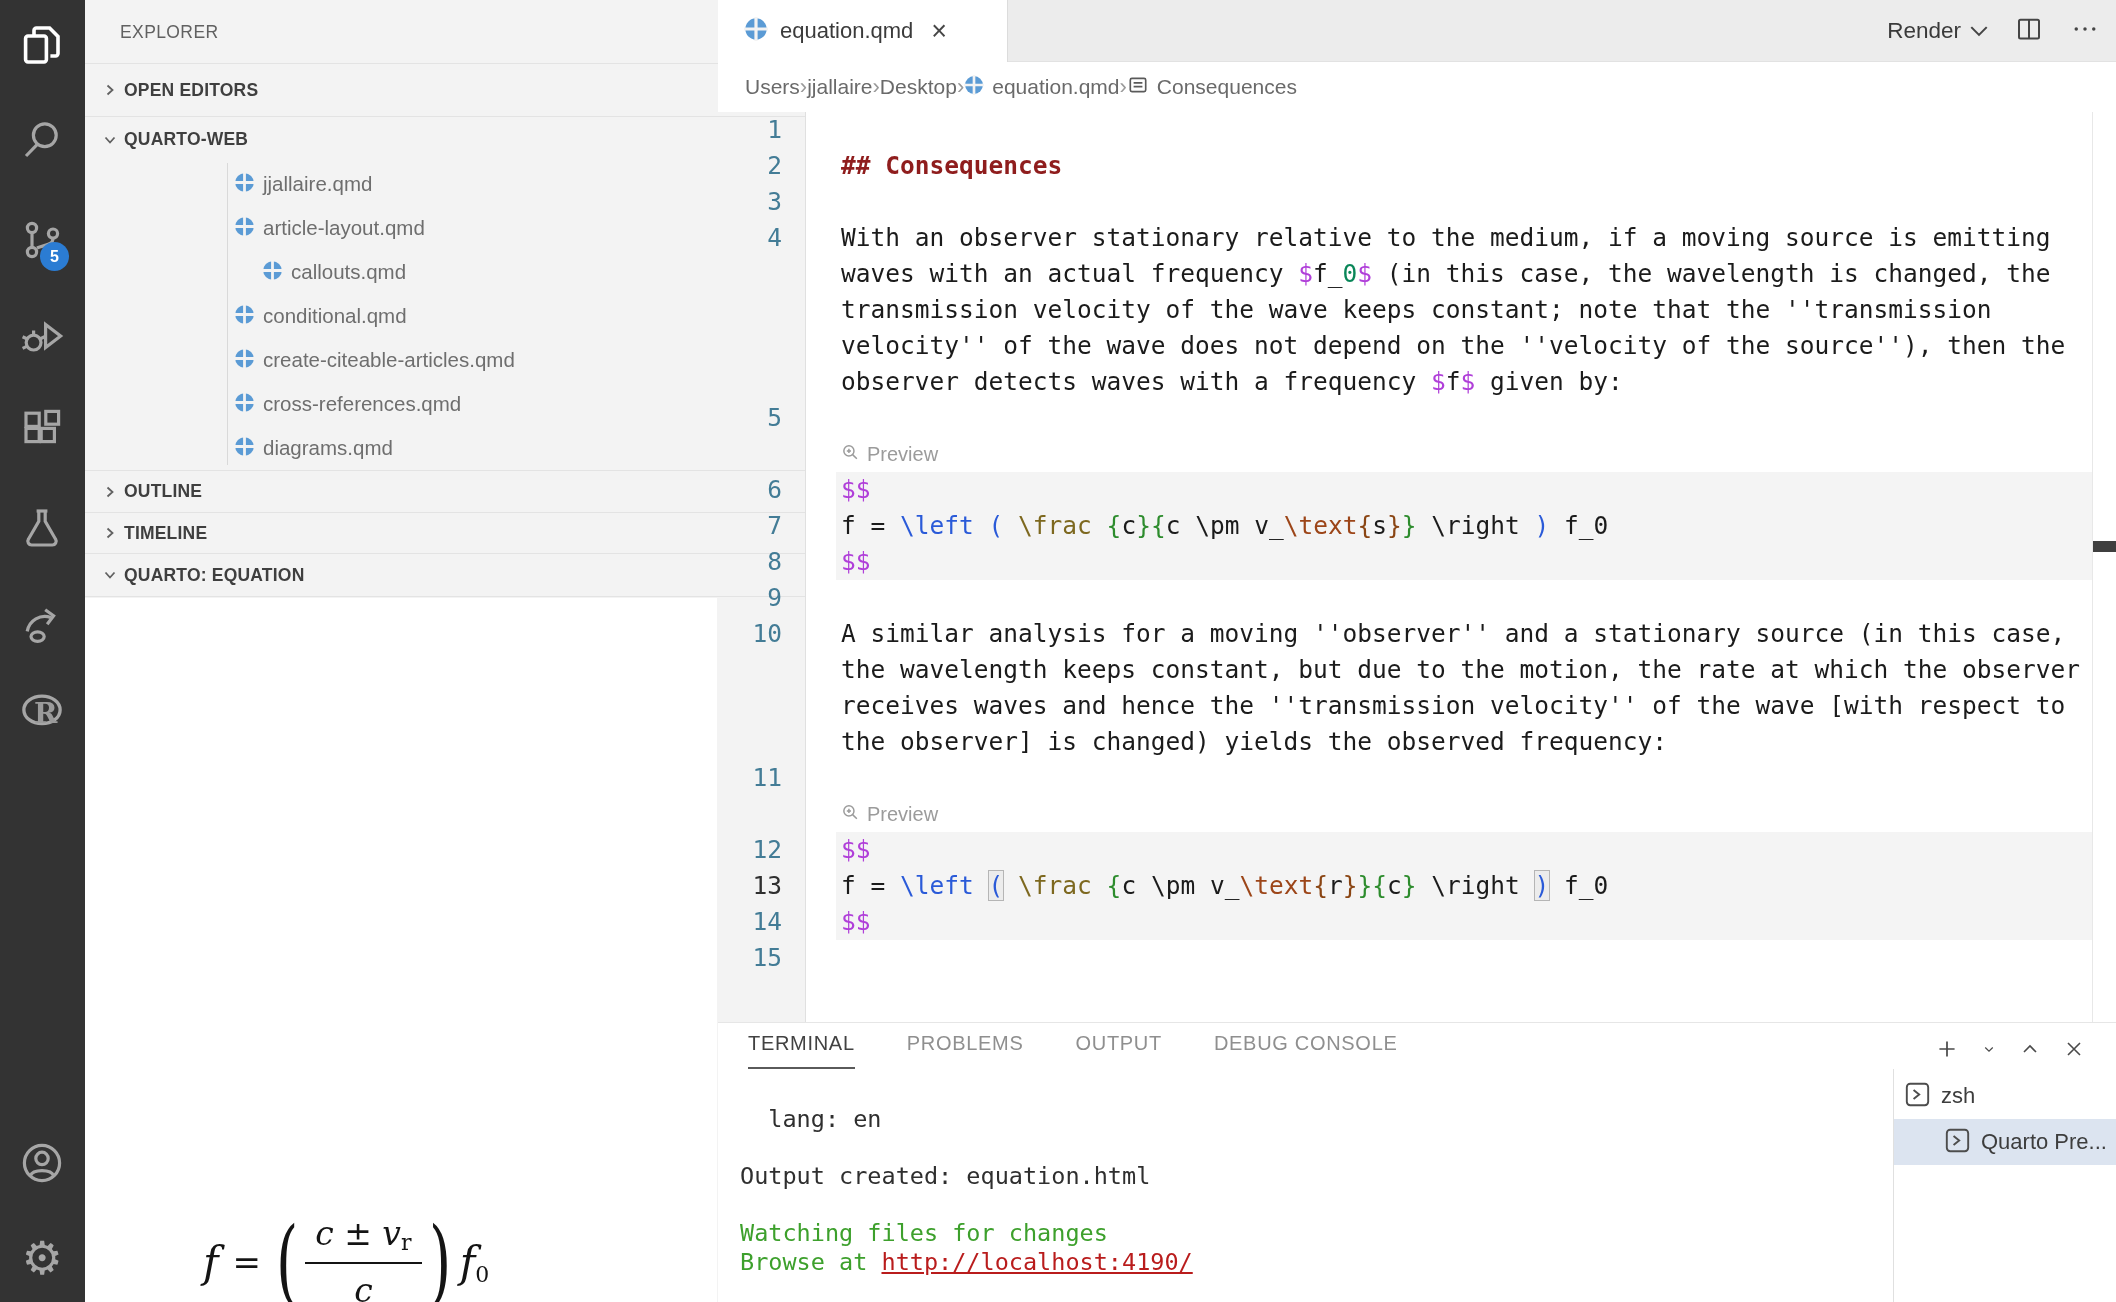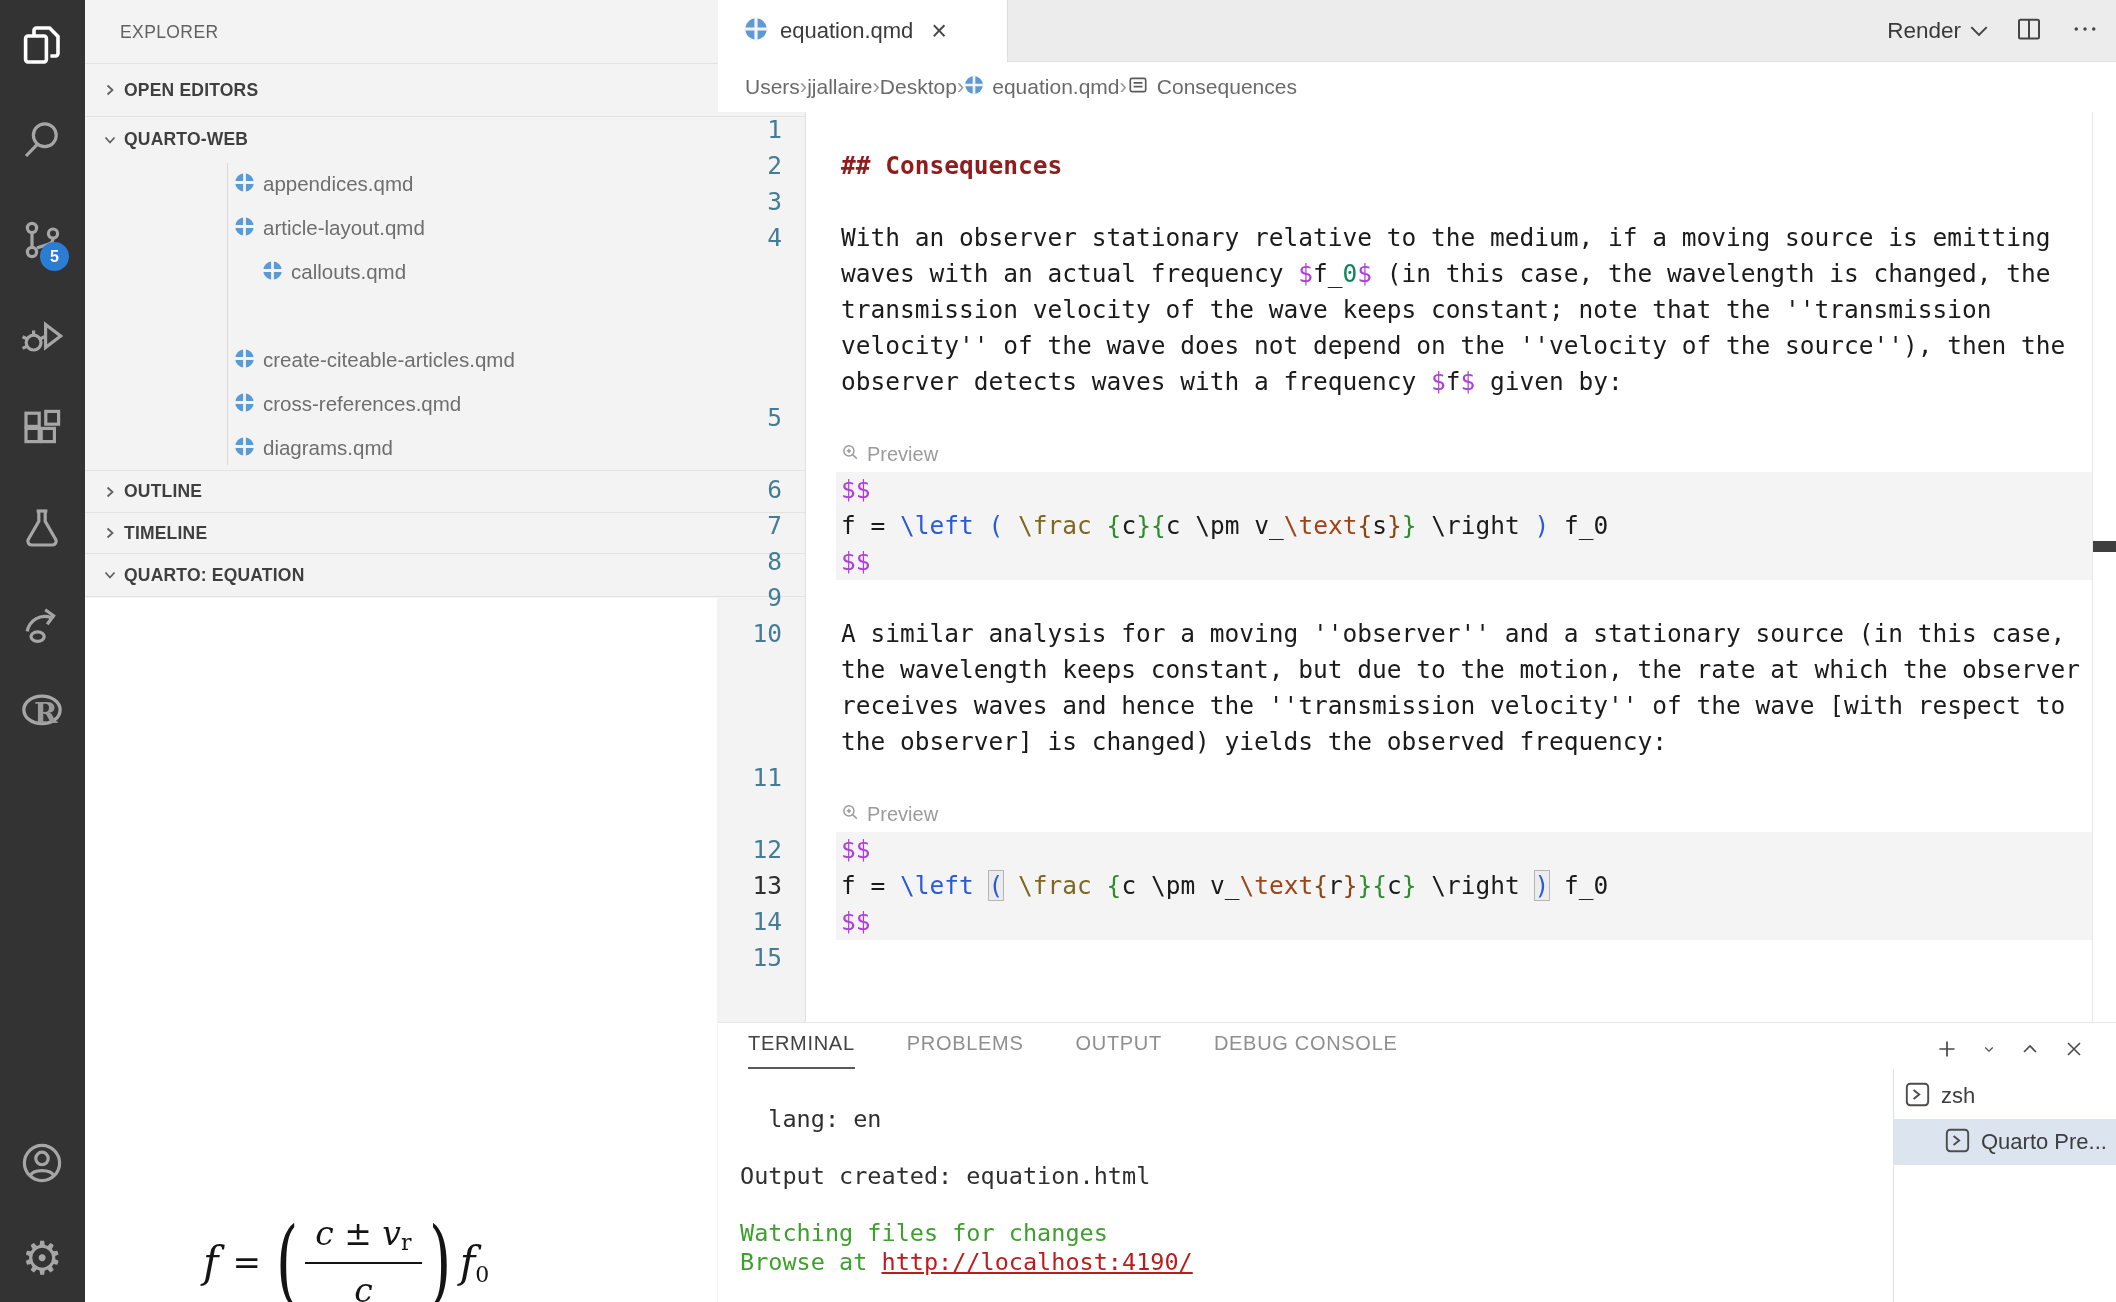--- a/index.html
+++ b/index.html
@@ -198,35 +198,42 @@
       <span class="lbl">QUARTO-WEB</span>
     </div>
 
     <div class="indent-guide"></div>
     <div id="filelist">
         <div class="file-row" style="top: 0px;">
           <span class="qicon"><svg width="21" height="21" viewBox="0 0 18 18">
               <circle cx="9" cy="9" r="8" fill="#5b9bd5"></circle>
               <path d="M9 0v18M0 9h18" stroke="#f3f3f3" stroke-width="2.4" fill="none"></path>
             </svg></span>
-          <span class="fname">appendices.qmd</span>
+          <span class="fname">jjallaire.qmd</span>
         </div>
         <div class="file-row" style="top: 44px;">
           <span class="qicon"><svg width="21" height="21" viewBox="0 0 18 18">
               <circle cx="9" cy="9" r="8" fill="#5b9bd5"></circle>
               <path d="M9 0v18M0 9h18" stroke="#f3f3f3" stroke-width="2.4" fill="none"></path>
             </svg></span>
           <span class="fname">article-layout.qmd</span>
         </div>
         <div class="file-row" style="top: 88px; padding-left: 28px;">
           <span class="qicon"><svg width="21" height="21" viewBox="0 0 18 18">
               <circle cx="9" cy="9" r="8" fill="#5b9bd5"></circle>
               <path d="M9 0v18M0 9h18" stroke="#f3f3f3" stroke-width="2.4" fill="none"></path>
             </svg></span>
           <span class="fname">callouts.qmd</span>
+        </div>
+        <div class="file-row" style="top: 132px;">
+          <span class="qicon"><svg width="21" height="21" viewBox="0 0 18 18">
+              <circle cx="9" cy="9" r="8" fill="#5b9bd5"></circle>
+              <path d="M9 0v18M0 9h18" stroke="#f3f3f3" stroke-width="2.4" fill="none"></path>
+            </svg></span>
+          <span class="fname">conditional.qmd</span>
         </div>
         <div class="file-row" style="top: 176px;">
           <span class="qicon"><svg width="21" height="21" viewBox="0 0 18 18">
               <circle cx="9" cy="9" r="8" fill="#5b9bd5"></circle>
               <path d="M9 0v18M0 9h18" stroke="#f3f3f3" stroke-width="2.4" fill="none"></path>
             </svg></span>
           <span class="fname">create-citeable-articles.qmd</span>
         </div>
         <div class="file-row" style="top: 220px;">
           <span class="qicon"><svg width="21" height="21" viewBox="0 0 18 18">

